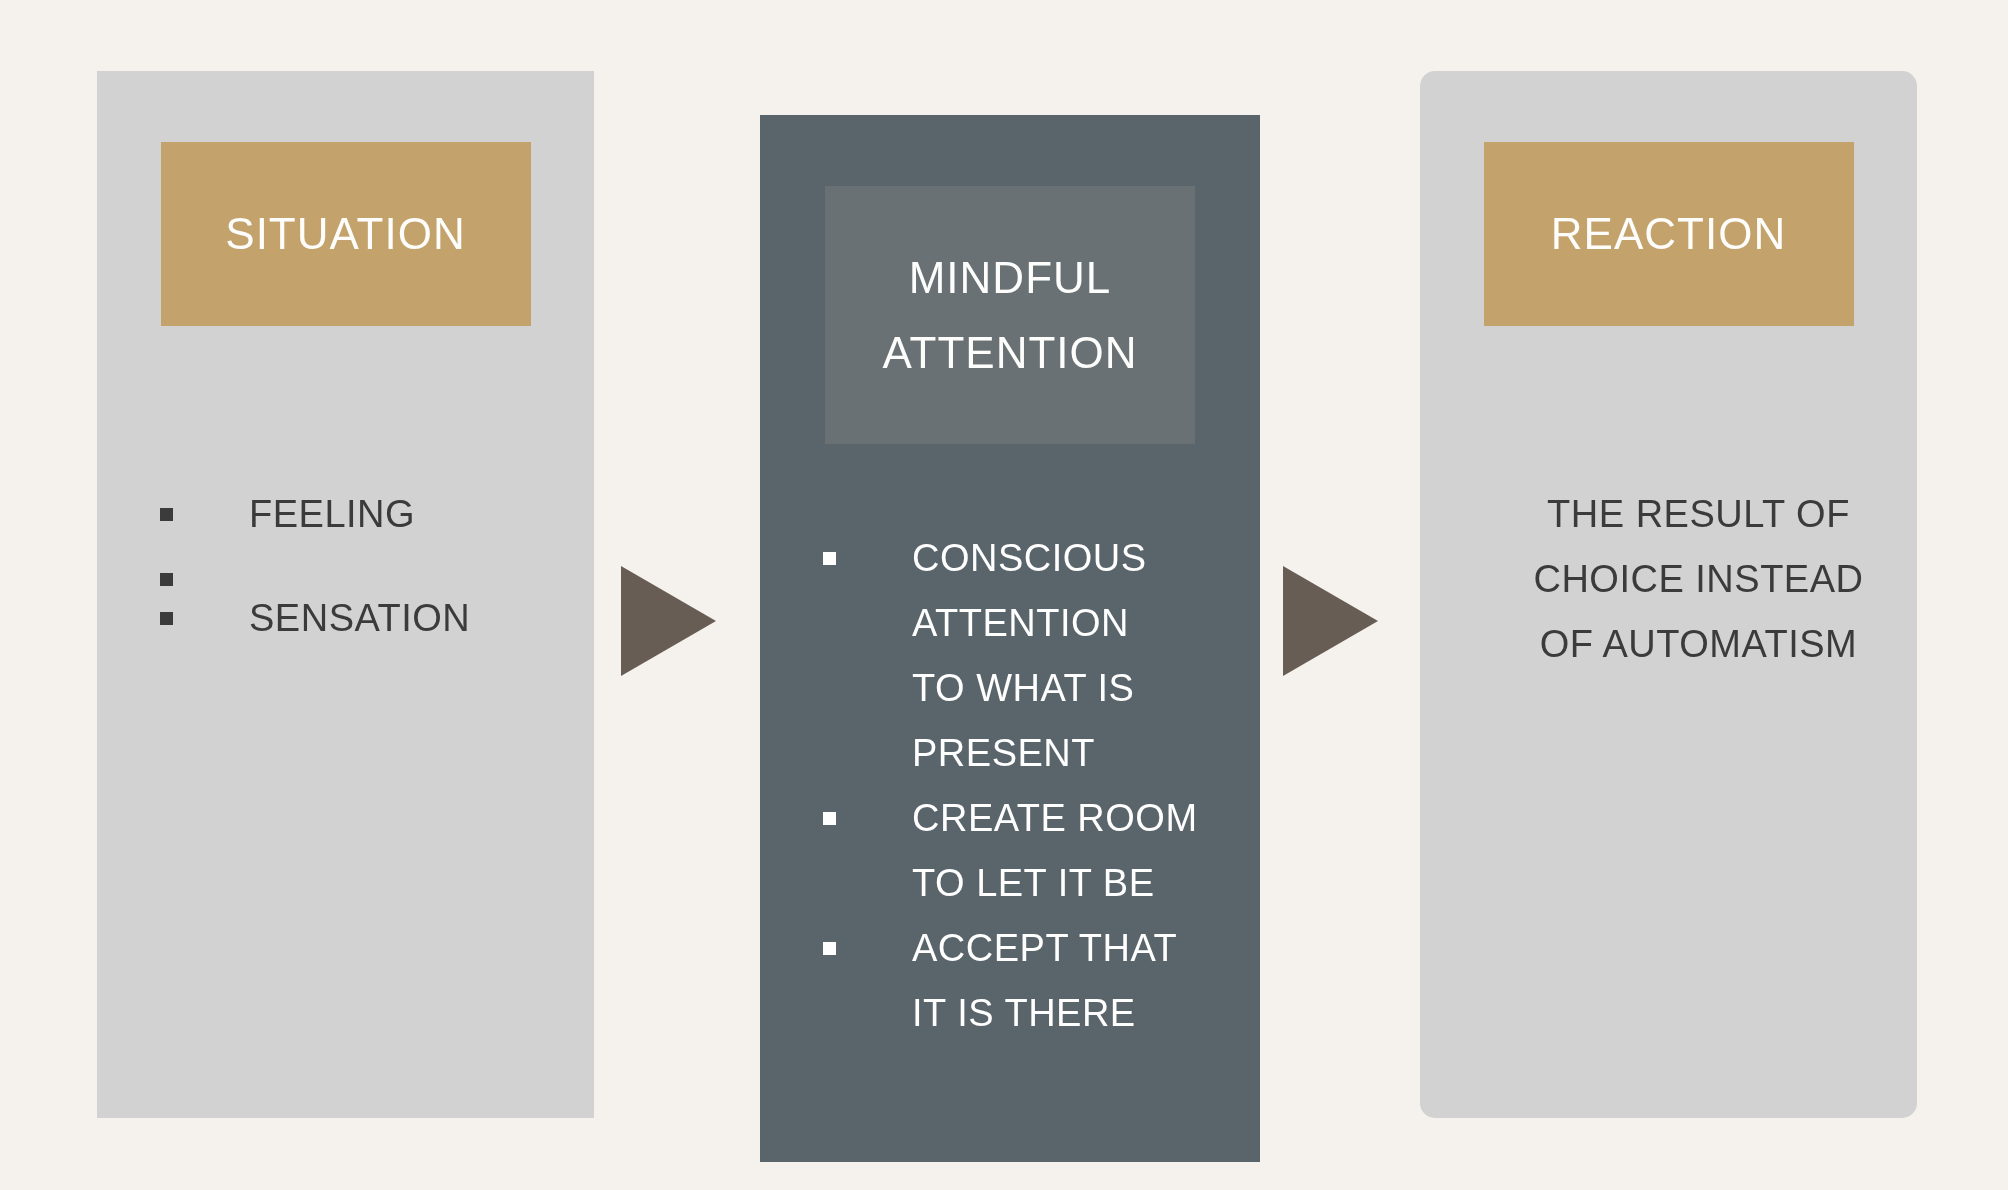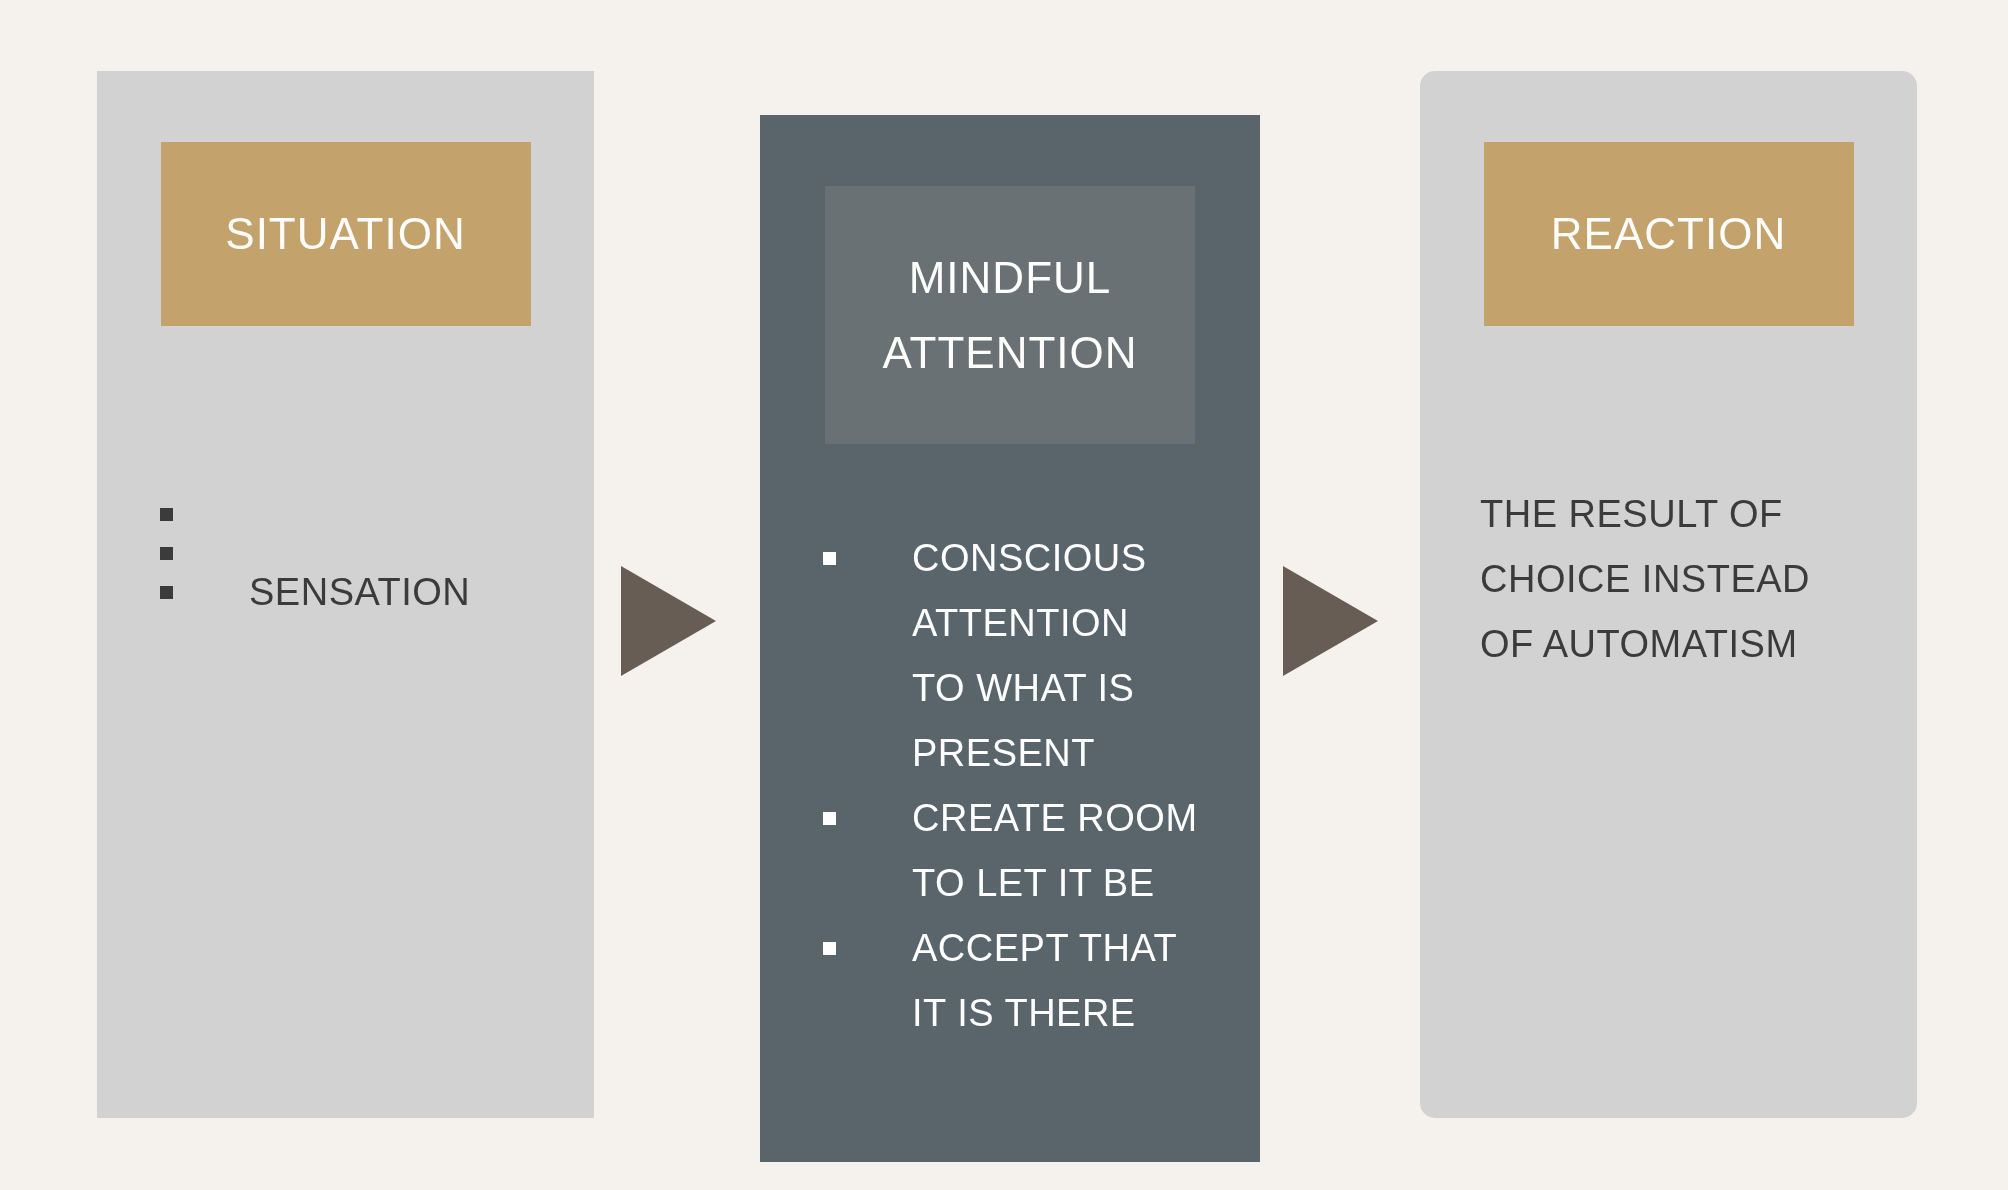--- a/index.html
+++ b/index.html
@@ -56,21 +56,21 @@
   .item { display: flex; align-items: flex-start; padding-left: 63px; }
   .marker {
     flex: 0 0 auto;
     width: 13px; height: 13px;
     margin-top: 26px;
   }
   .col.light .marker { background: #3B3B3B; }
   .col.dark  .marker { background: #FFFFFF; }
   .itext { margin-left: 76px; white-space: pre-line; }
 
-  .plain { padding-left: 60px; white-space: pre-line; }
+  .plain { padding-left: 60px; white-space: pre-line; text-align: center; }
 
   .arrow {
     position: absolute;
     width: 0; height: 0;
     border-top: 55px solid transparent;
     border-bottom: 55px solid transparent;
     border-left: 95px solid #685D54;
   }
   #arrow-1 { left: 621px;  top: 566px; }
   #arrow-2 { left: 1283px; top: 566px; }
@@ -78,20 +78,21 @@
 </head>
 <body>
 
 <div class="col light" id="col-situation">
   <div class="header-box gold">
     <span class="header-label">SITUATION</span>
   </div>
   <div class="body-block">
     <div class="item">
       <span class="marker"></span>
+      <span class="itext">FEELING</span>
     </div>
     <div class="item">
       <span class="marker"></span>
     </div>
     <div class="item">
       <span class="marker"></span>
       <span class="itext">SENSATION</span>
     </div>
   </div>
 </div>

